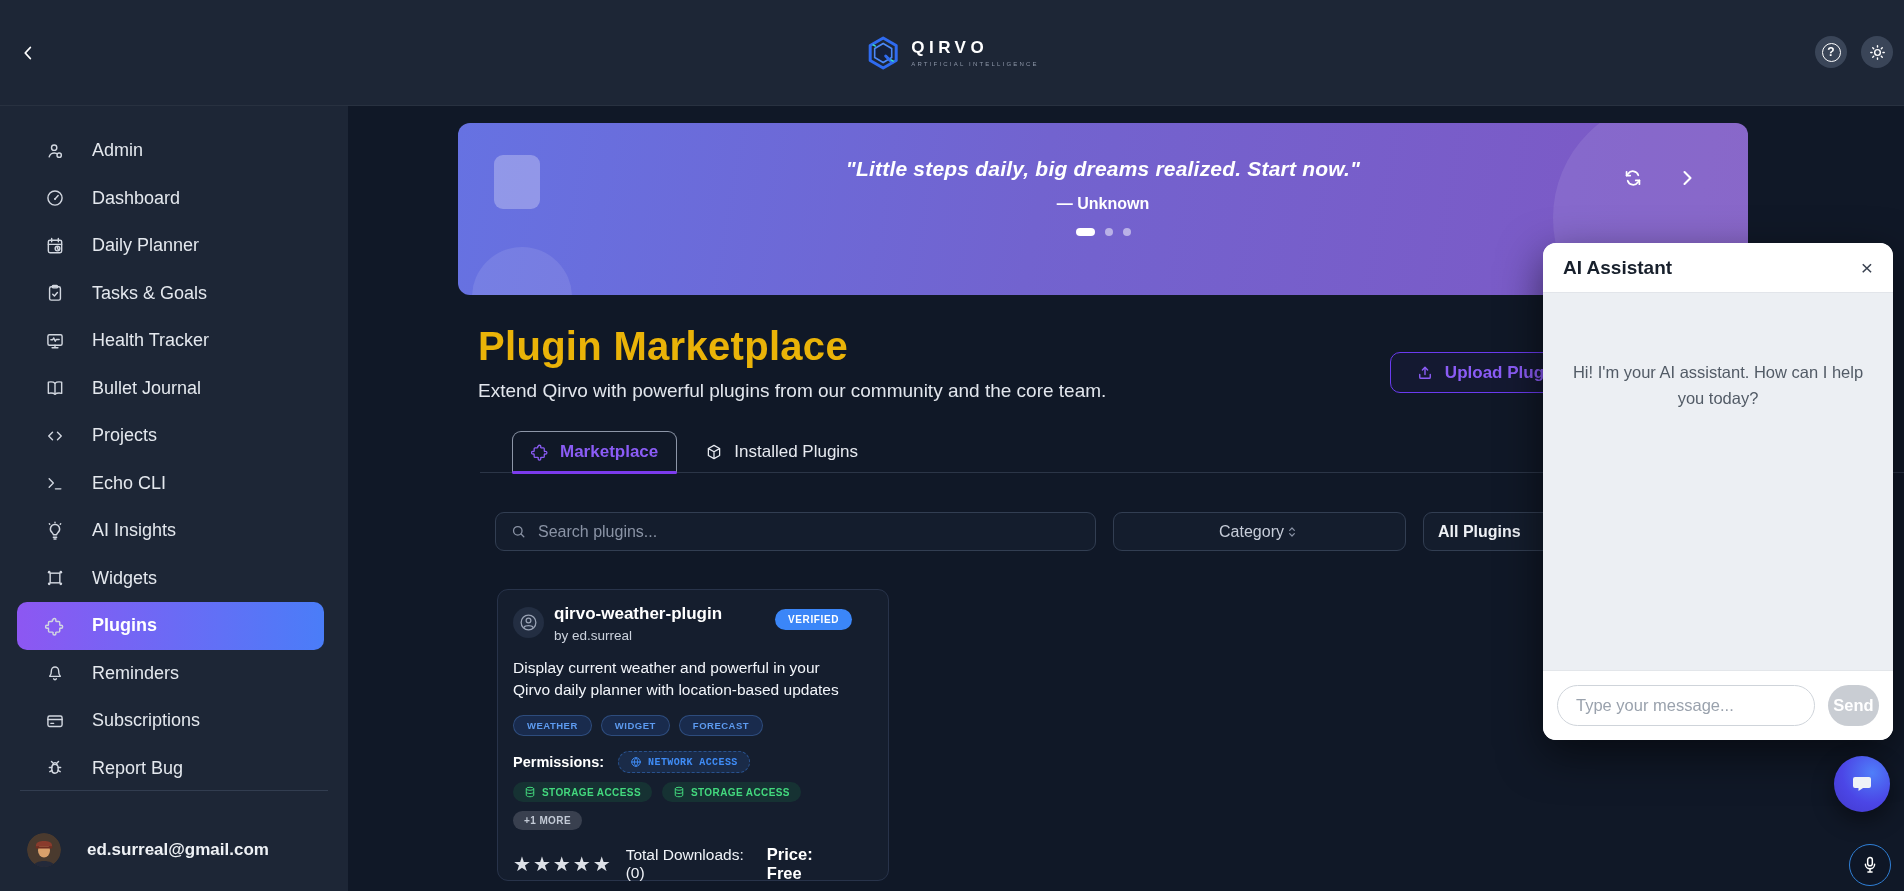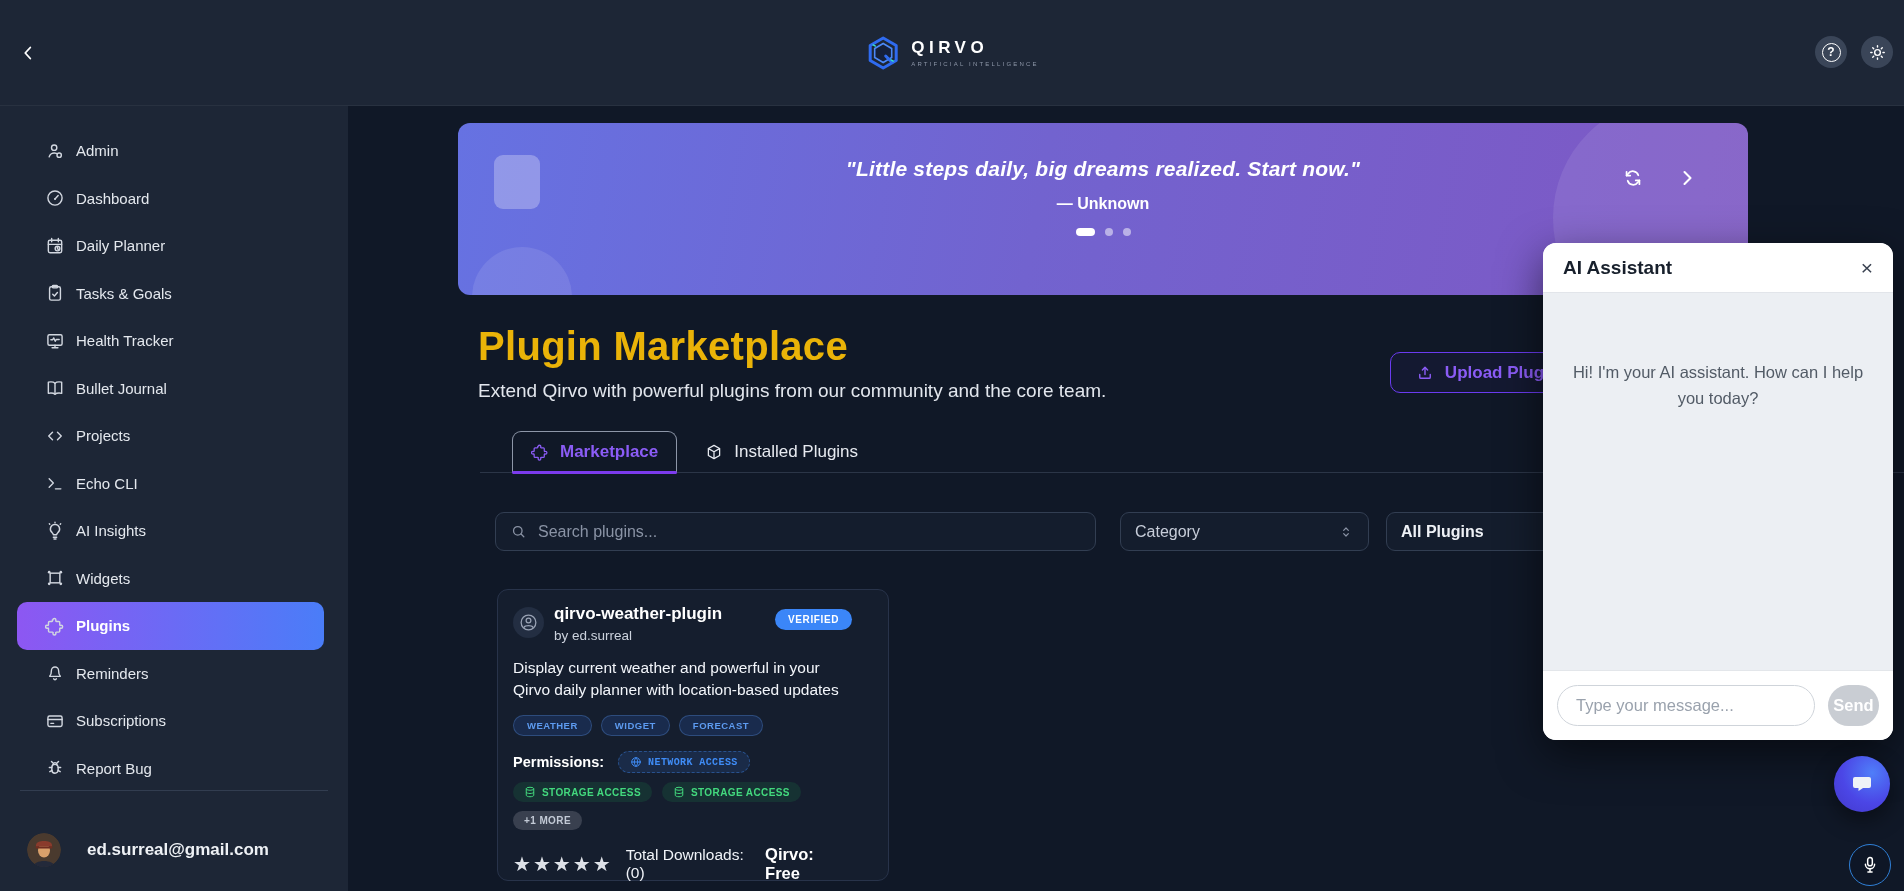--- a/index.html
+++ b/index.html
@@ -14,21 +14,21 @@
   .logo { position:absolute; left:50%; top:50%; transform:translate(-50%,-50%); display:flex; align-items:center; gap:10px; }
   .logo-title { font-size:17px; font-weight:700; letter-spacing:4.5px; color:#fff; }
   .logo-subtitle { font-size:6px; letter-spacing:2.2px; color:#8d96a8; margin-top:3px; }
   .topbar-actions { position:absolute; right:11px; top:36px; display:flex; gap:14px; }
   .icon-btn { width:32px; height:32px; border-radius:50%; background:#3a4558; display:flex; align-items:center; justify-content:center; color:#fff; border:none; cursor:pointer; }
   .q-ring { width:19px; height:19px; border:1.6px solid #fff; border-radius:50%; display:flex; align-items:center; justify-content:center; font-size:12px; font-weight:700; color:#fff; }
 
   
   .sidebar { position:absolute; top:106px; left:0; bottom:0; width:348px; background:#1d2636; z-index:5; }
   .nav { padding-top:21px; }
-  .nav-item { height:47.5px; display:flex; align-items:center; gap:11px; padding-left:45px; font-size:15px; font-weight:500; color:#e4e8ee; cursor:pointer; }
+  .nav-item { height:47.5px; display:flex; align-items:center; gap:27px; padding-left:45px; font-size:18px; font-weight:500; color:#e4e8ee; cursor:pointer; }
   .nav-item .nav-ico { width:20px; height:20px; color:#d2d7e0; flex:0 0 auto; }
   .nav-item.active { margin:0 24px 0 17px; padding-left:28px; border-radius:10px; background:linear-gradient(90deg,#8d57f2 0%,#4a7df8 100%); color:#fff; font-weight:600; }
   .sidebar-divider { position:absolute; left:20px; right:20px; bottom:100px; height:1px; background:#323d50; }
   .sidebar-user { position:absolute; left:27px; bottom:24px; display:flex; align-items:center; gap:26px; }
   .sidebar-user .email { font-size:17px; font-weight:600; color:#eef1f5; }
   .avatar-img { width:34px; height:34px; border-radius:50%; overflow:hidden; flex:0 0 auto; }
 
   
   .main { position:absolute; left:348px; top:106px; right:0; bottom:0; }
 
@@ -58,21 +58,21 @@
   .tab { display:flex; align-items:center; gap:11px; padding:0 18px; font-size:17px; color:#e7eaf0; cursor:pointer; }
   .tab.active { border:1px solid #8d96a8; border-bottom:none; border-radius:9px 9px 0 0; color:#8b5cf6; font-weight:700; position:relative; }
   .tab.active::after { content:""; position:absolute; left:-1px; right:-1px; bottom:-2px; height:3px; background:#7c3bed; border-radius:2px; }
   .tab + .tab { margin-left:10px; }
 
   .filters { position:absolute; left:147px; top:406px; display:flex; gap:17px; }
   .search-box { width:601px; height:39px; border:1px solid #323e52; border-radius:9px; background:#141d2d; display:flex; align-items:center; gap:11px; padding:0 14px; color:#8a93a5; }
   .search-box input { flex:1; background:none; border:none; outline:none; color:#dfe4ec; font-size:16px; font-family:inherit; }
   .search-box input::placeholder { color:#8a93a5; }
   .select { height:39px; border:1px solid #323e52; border-radius:9px; background:#141d2d; display:flex; align-items:center; padding:0 14px; font-size:16px; color:#c7cdd9; cursor:pointer; }
-  .select.category { width:249px; justify-content:space-between;margin-left:7px; }
+  .select.category { width:293px; justify-content:center; }
   .select.scope { width:200px; color:#eef1f6; font-weight:600; }
 
   
   .card { position:absolute; left:149px; top:483px; width:392px; height:292px; background:#151e2e; border:1px solid #28334a; border-radius:11px; padding:14px 36px 0 15px; }
   .card-head { display:flex; align-items:flex-start; gap:10px; }
   .plugin-avatar { width:31px; height:31px; border-radius:50%; background:#232e42; display:flex; align-items:center; justify-content:center; color:#9aa3b5; margin-top:3px; flex:0 0 auto; }
   .plugin-name { font-size:17px; font-weight:700; color:#fff; }
   .plugin-author { font-size:13.5px; color:#ccd3de; margin-top:4px; }
   .verified { margin-left:auto; margin-top:5px; background:#3b86f8; color:#fff; font-size:10px; font-weight:700; letter-spacing:.6px; padding:5px 13px; border-radius:999px; }
   .plugin-desc { margin-top:14px; font-size:15.5px; line-height:1.42; color:#f2f5fa; max-width:366px; }
@@ -453,21 +453,21 @@
           </span>
           <span>STORAGE ACCESS</span>
         </span>
         <span class="pill more">
           <span>+1 MORE</span>
         </span>
       </div>
       <div class="rating-row">
         <span class="stars">★★★★★</span>
         <span class="downloads">Total Downloads: (0)</span>
-        <span class="price">Qirvo: Free</span>
+        <span class="price">Price: Free</span>
       </div>
       <div class="card-actions">
         <button class="details-btn">Details</button>
         <button class="install-btn">
           <span>
             <svg width="15" height="15" viewBox="0 0 24 24" fill="none" stroke="currentColor" stroke-width="2" stroke-linecap="round" stroke-linejoin="round">
                 <path d="M12 4v9"></path>
                 <path d="m8.5 10 3.5 3.5L15.5 10"></path>
                 <path d="M5 15v2.5A1.5 1.5 0 0 0 6.5 19h11a1.5 1.5 0 0 0 1.5-1.5V15"></path>
               </svg>

